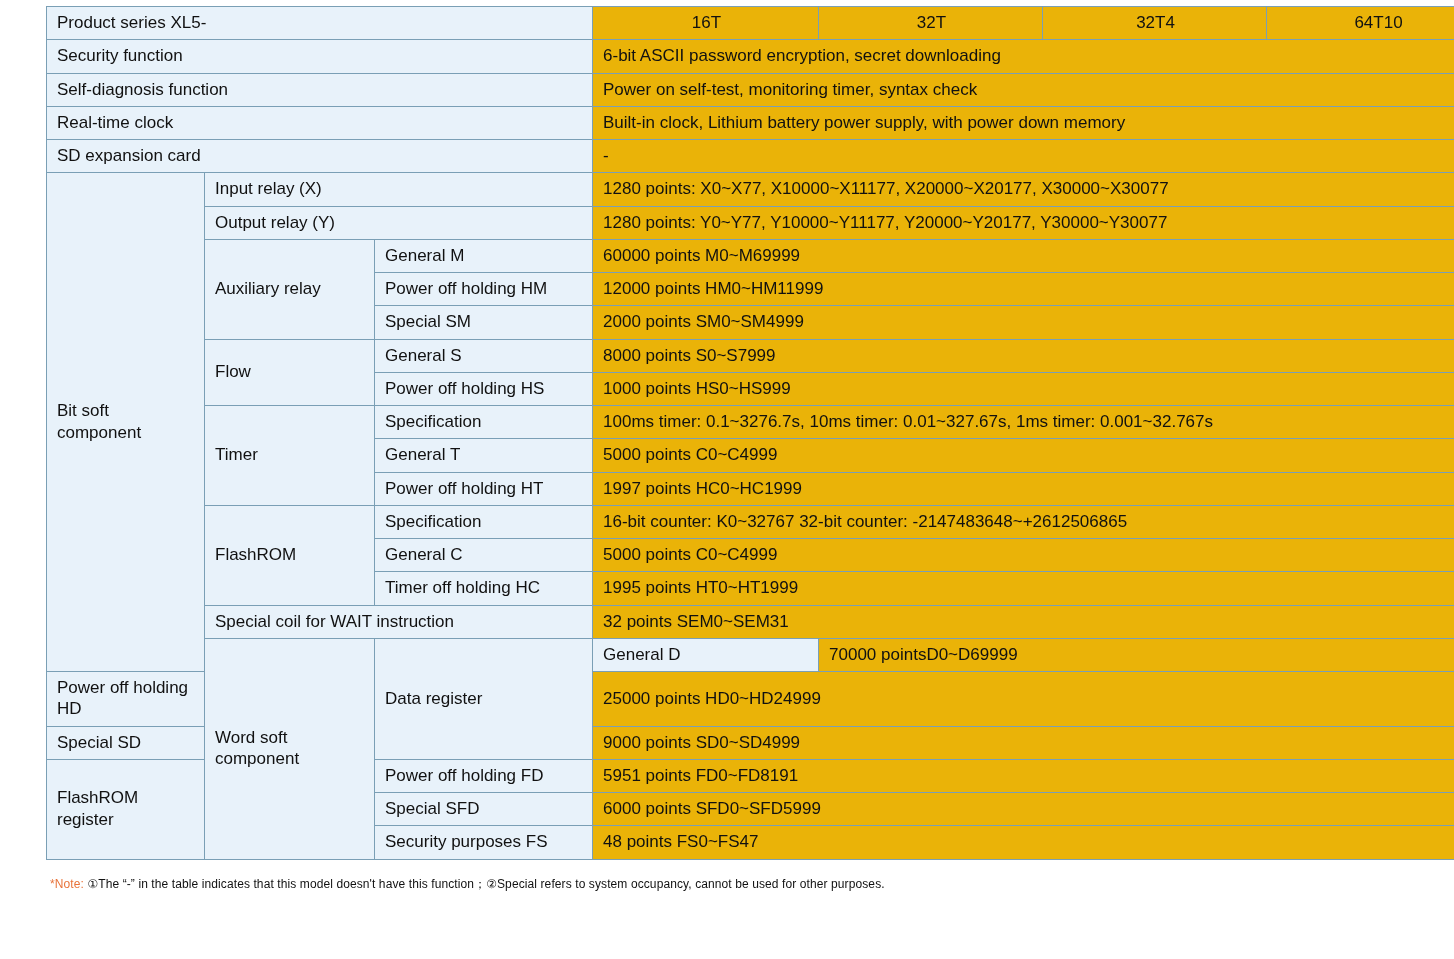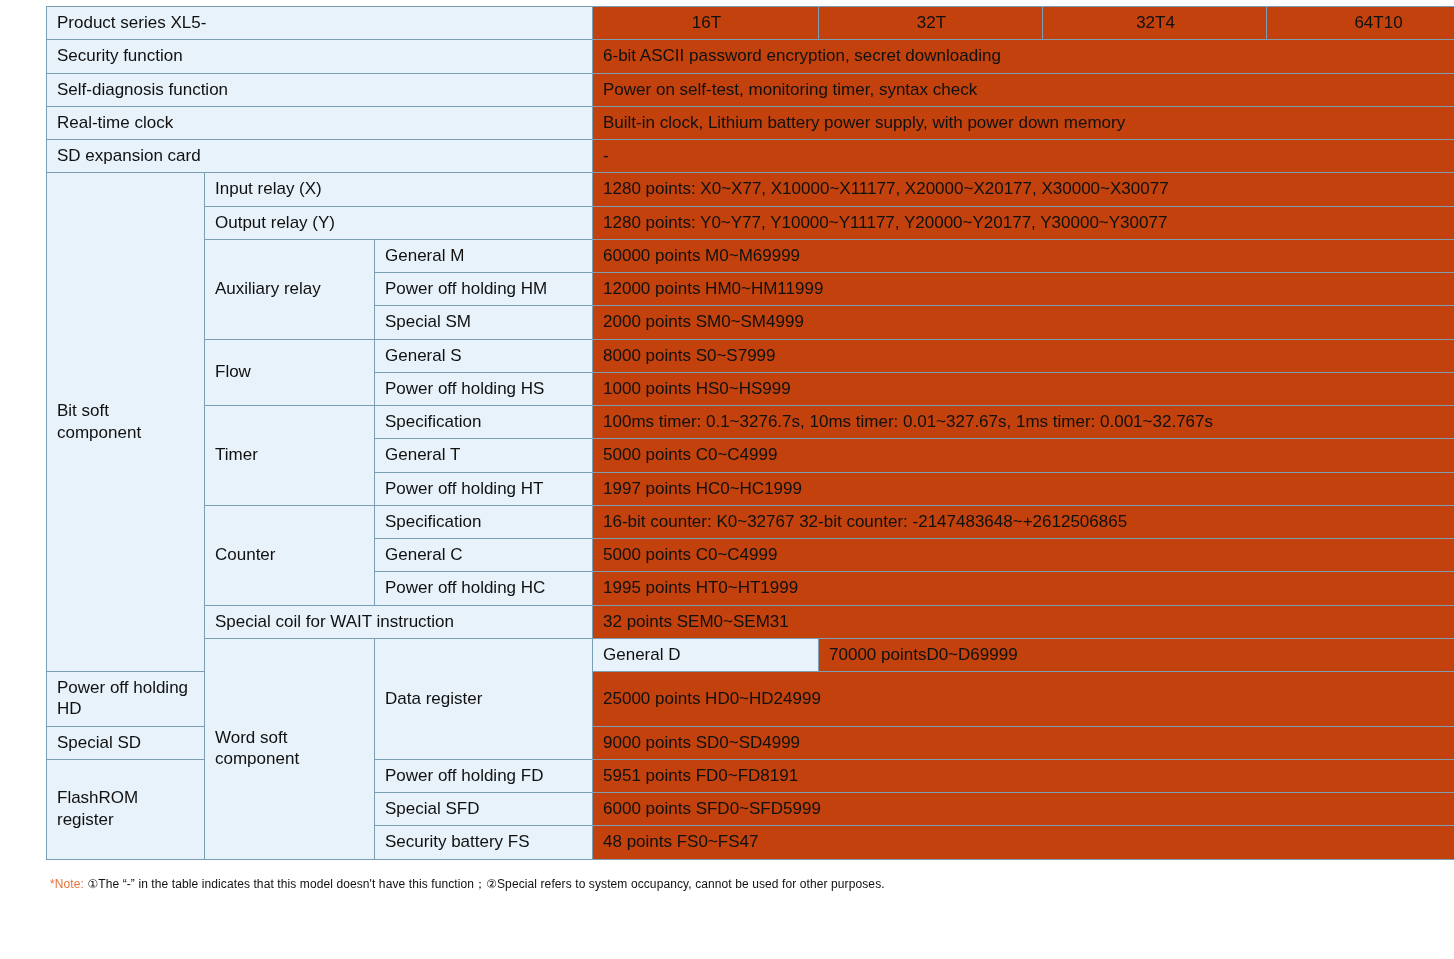--- a/index.html
+++ b/index.html
@@ -32,21 +32,21 @@
     border: 1px solid #7a9fb5;
     font-size: 17px;
     line-height: 1.25;
     padding: 5px 8px 6px 10px;
     vertical-align: middle;
     color: #111;
     background: #e8f2fa;
     white-space: normal;
   }
   table.spec td.val {
-    background: #c2410c;
+    background: #eab308;
   }
   td.center {
     text-align: center;
   }
   .two-line {
     white-space: pre-line;
   }
   .note {
     margin-top: 16px;
     padding-left: 4px;
@@ -151,31 +151,31 @@
       <tr>
         <td>General T</td>
         <td class="val" colspan="4">5000 points C0~C4999</td>
       </tr>
       <tr>
         <td>Power off holding HT</td>
         <td class="val" colspan="4">1997 points HC0~HC1999</td>
       </tr>
 
       <tr>
-        <td rowspan="3">Counter</td>
+        <td rowspan="3">FlashROM</td>
         <td>Specification</td>
         <td class="val two-line" colspan="4">16-bit counter: K0~32767
 32-bit counter: -2147483648~+2612506865</td>
       </tr>
       <tr>
         <td>General C</td>
         <td class="val" colspan="4">5000 points C0~C4999</td>
       </tr>
       <tr>
-        <td>Power off holding HC</td>
+        <td>Timer off holding HC</td>
         <td class="val" colspan="4">1995 points HT0~HT1999</td>
       </tr>
 
       <tr>
         <td colspan="2">Special coil for WAIT instruction</td>
         <td class="val" colspan="4">32 points SEM0~SEM31</td>
       </tr>
 
       <tr>
         <td class="two-line" rowspan="6">Word soft
@@ -196,21 +196,21 @@
         <td class="two-line" rowspan="3">FlashROM
 register</td>
         <td>Power off holding FD</td>
         <td class="val" colspan="4">5951 points FD0~FD8191</td>
       </tr>
       <tr>
         <td>Special SFD</td>
         <td class="val" colspan="4">6000 points SFD0~SFD5999</td>
       </tr>
       <tr>
-        <td>Security battery FS</td>
+        <td>Security purposes FS</td>
         <td class="val" colspan="4">48 points FS0~FS47</td>
       </tr>
     </tbody>
   </table>
 
   <div class="note">
     <span class="star">*</span><span class="lbl">Note:</span>
     <span>①The “-” in the table indicates that this model doesn't have this function；②Special refers to system occupancy, cannot be used for other purposes.</span>
   </div>
 

